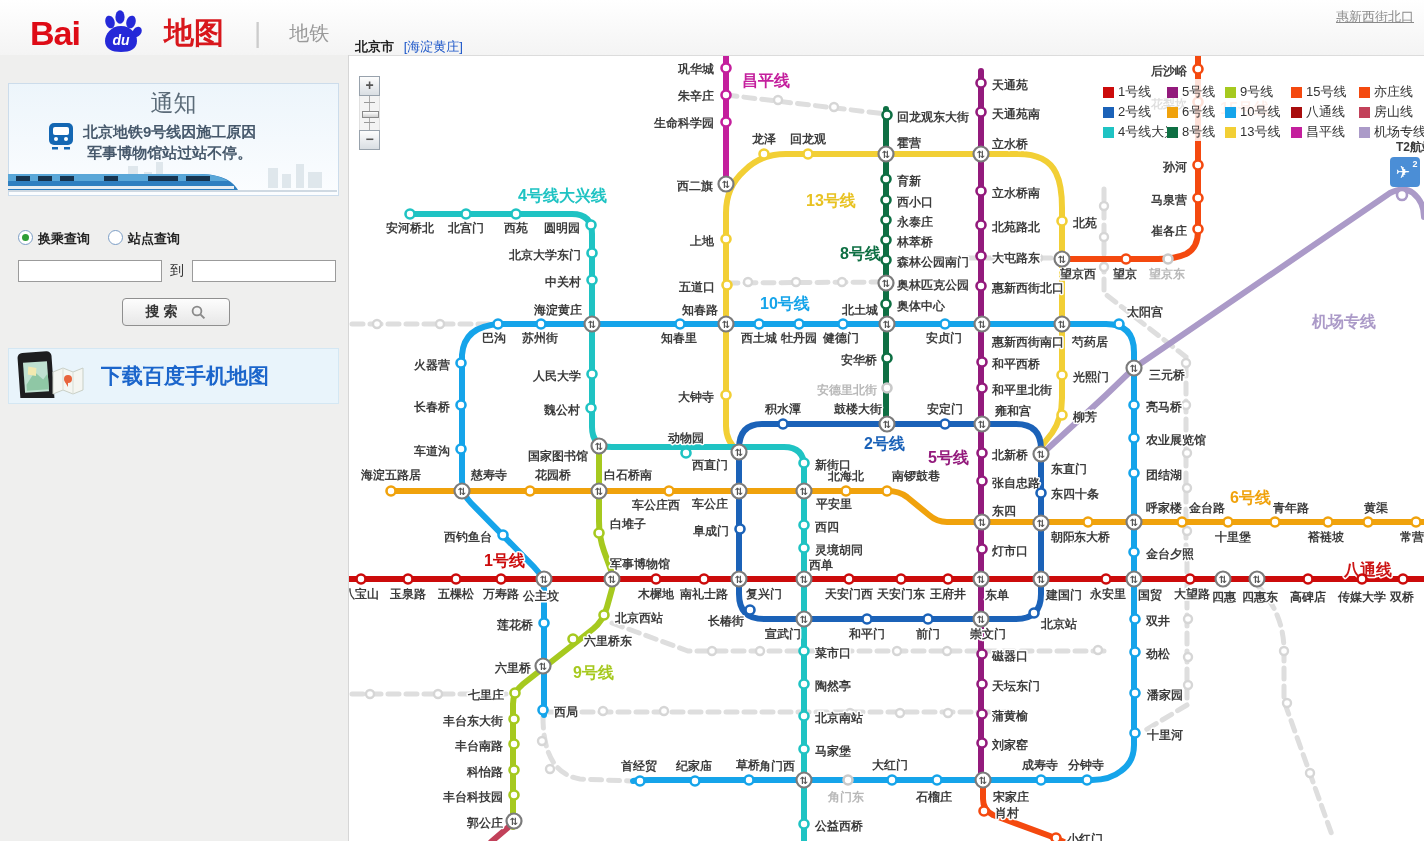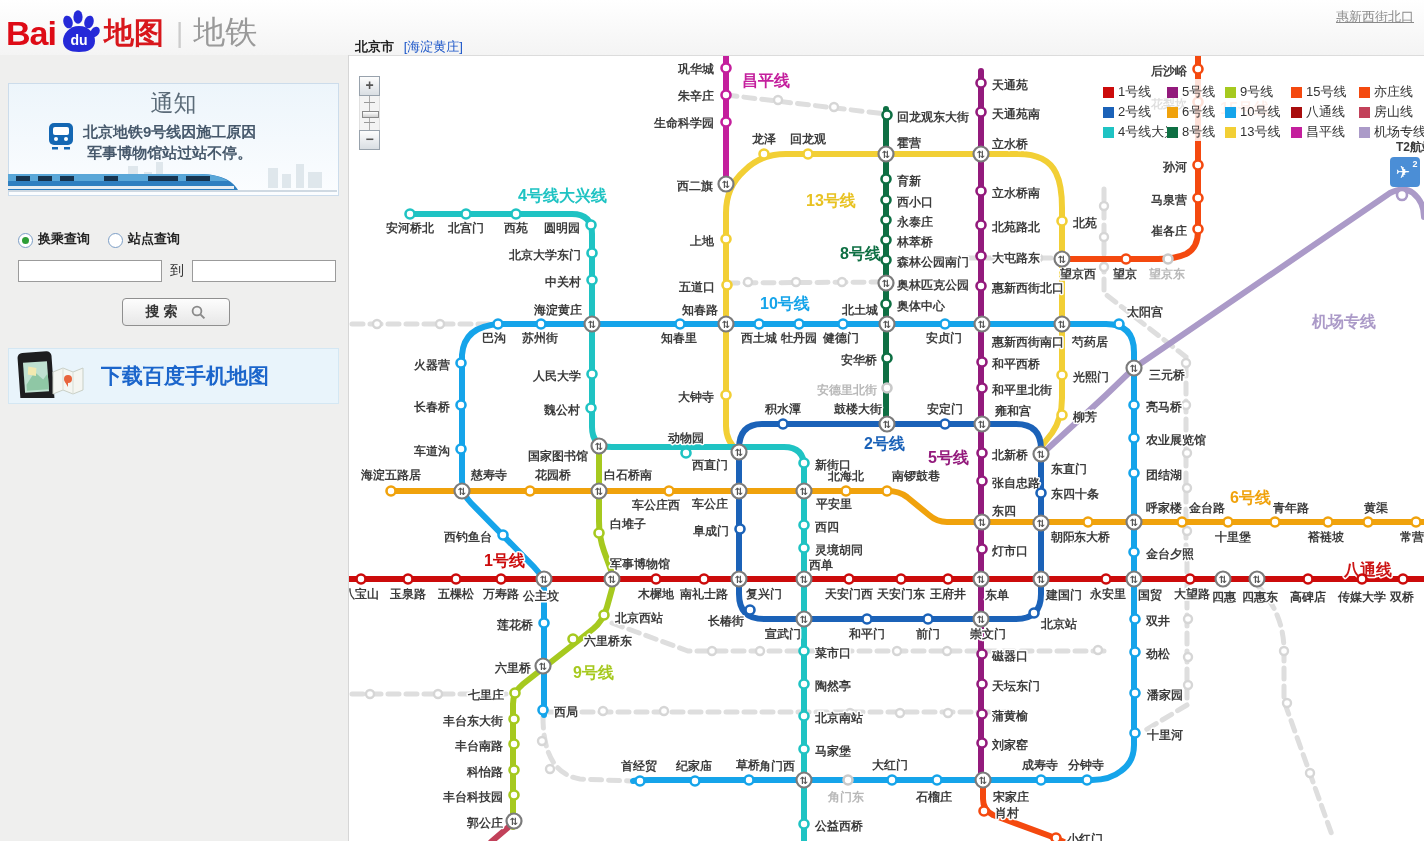--- a/index.html
+++ b/index.html
@@ -2,43 +2,43 @@
 <html><head>
 <meta charset="utf-8">
 <style>
   html,body{margin:0;padding:0;}
   body{width:1424px;height:841px;position:relative;overflow:hidden;background:#fff;
        font-family:"Liberation Sans","DejaVu Sans",sans-serif;color:#333;}
   .abs{position:absolute;}
 
   
   #topbar{left:0;top:0;width:1424px;height:55px;background:linear-gradient(#ffffff,#f4f4f4);}
-  #logo{left:6px;top:8px;height:50px;display:flex;align-items:center;cursor:pointer;}
+  #logo{left:30px;top:8px;height:50px;display:flex;align-items:center;cursor:pointer;gap:18px;}
   #logo .bai{font-size:34px;font-weight:bold;color:#de0b16;letter-spacing:-1px;}
-  #logo .paw{margin:0 2px;}
+  #logo .paw{margin:0 2px;font-style:italic;}
   #logo .ditu{font-size:30px;font-weight:bold;color:#d8171c;margin-left:2px;}
   #logo .sep{font-size:28px;color:#ccc;margin:0 10px 0 12px;font-weight:normal;}
-  #logo .sub{font-size:32px;color:#9a9a9a;}
+  #logo .sub{font-size:20px;color:#9a9a9a;}
   #cityrow{left:355px;top:38px;font-size:13px;}
   #cityrow .city{color:#222;font-weight:bold;}
   #cityrow .sel{color:#1a55c8;margin-left:6px;cursor:pointer;}
   #backlink{right:10px;top:8px;font-size:13px;color:#8a8a8a;text-decoration:underline;cursor:pointer;}
 
   
   #sidebg{left:0;top:55px;width:348px;height:786px;background:#efefee;border-right:1px solid #d6d6d6;}
   #notice{left:8px;top:83px;width:329px;height:111px;background:linear-gradient(#edf5fb,#fbfdff);
           border:1px solid #ccdceb;overflow:hidden;}
   #notice h2{margin:4px 16px 2px;text-align:center;font-size:23px;font-weight:500;color:#5b6b78;}
   #notice .nrow{display:flex;padding:0 0 0 38px;text-align:center;}
   #notice .ntext{font-size:15px;font-weight:bold;color:#46586b;line-height:21px;margin-left:8px;}
   #notice svg{display:block;}
   #trainpic{left:8px;top:160px;width:329px;height:34px;pointer-events:none;}
 
   #qform{left:0;top:222px;width:348px;}
-  .radiorow{margin:8px 0 12px 18px;font-size:13px;font-weight:bold;color:#222;display:flex;align-items:flex-end;}
+  .radiorow{margin:8px 0 12px 18px;font-size:13px;font-weight:bold;color:#222;display:flex;align-items:flex-start;}
   .radio{width:13px;height:13px;border-radius:50%;background:#fff;border:1px solid #7c9ec6;display:inline-block;
          margin-right:5px;position:relative;cursor:pointer;}
   .radio.sel::after{content:"";position:absolute;left:3px;top:3px;width:7px;height:7px;border-radius:50%;background:#2e9e36;}
   .radiorow label{margin-right:18px;cursor:pointer;}
   .inputsrow{margin-left:18px;display:flex;align-items:center;}
   .inputsrow input{width:136px;height:20px;border:1px solid #9b9b9b;background:#fff;font-size:13px;padding:0 3px;}
   .inputsrow .to{margin:0 8px;font-size:14px;color:#333;}
   #searchbtn{margin:16px 0 0 122px;width:106px;height:26px;border:1px solid #8f8f8f;border-radius:4px;
              background:linear-gradient(#fdfdfd,#e7e7e7);font-size:14px;font-weight:bold;color:#333;
              display:flex;align-items:center;justify-content:center;cursor:pointer;}

